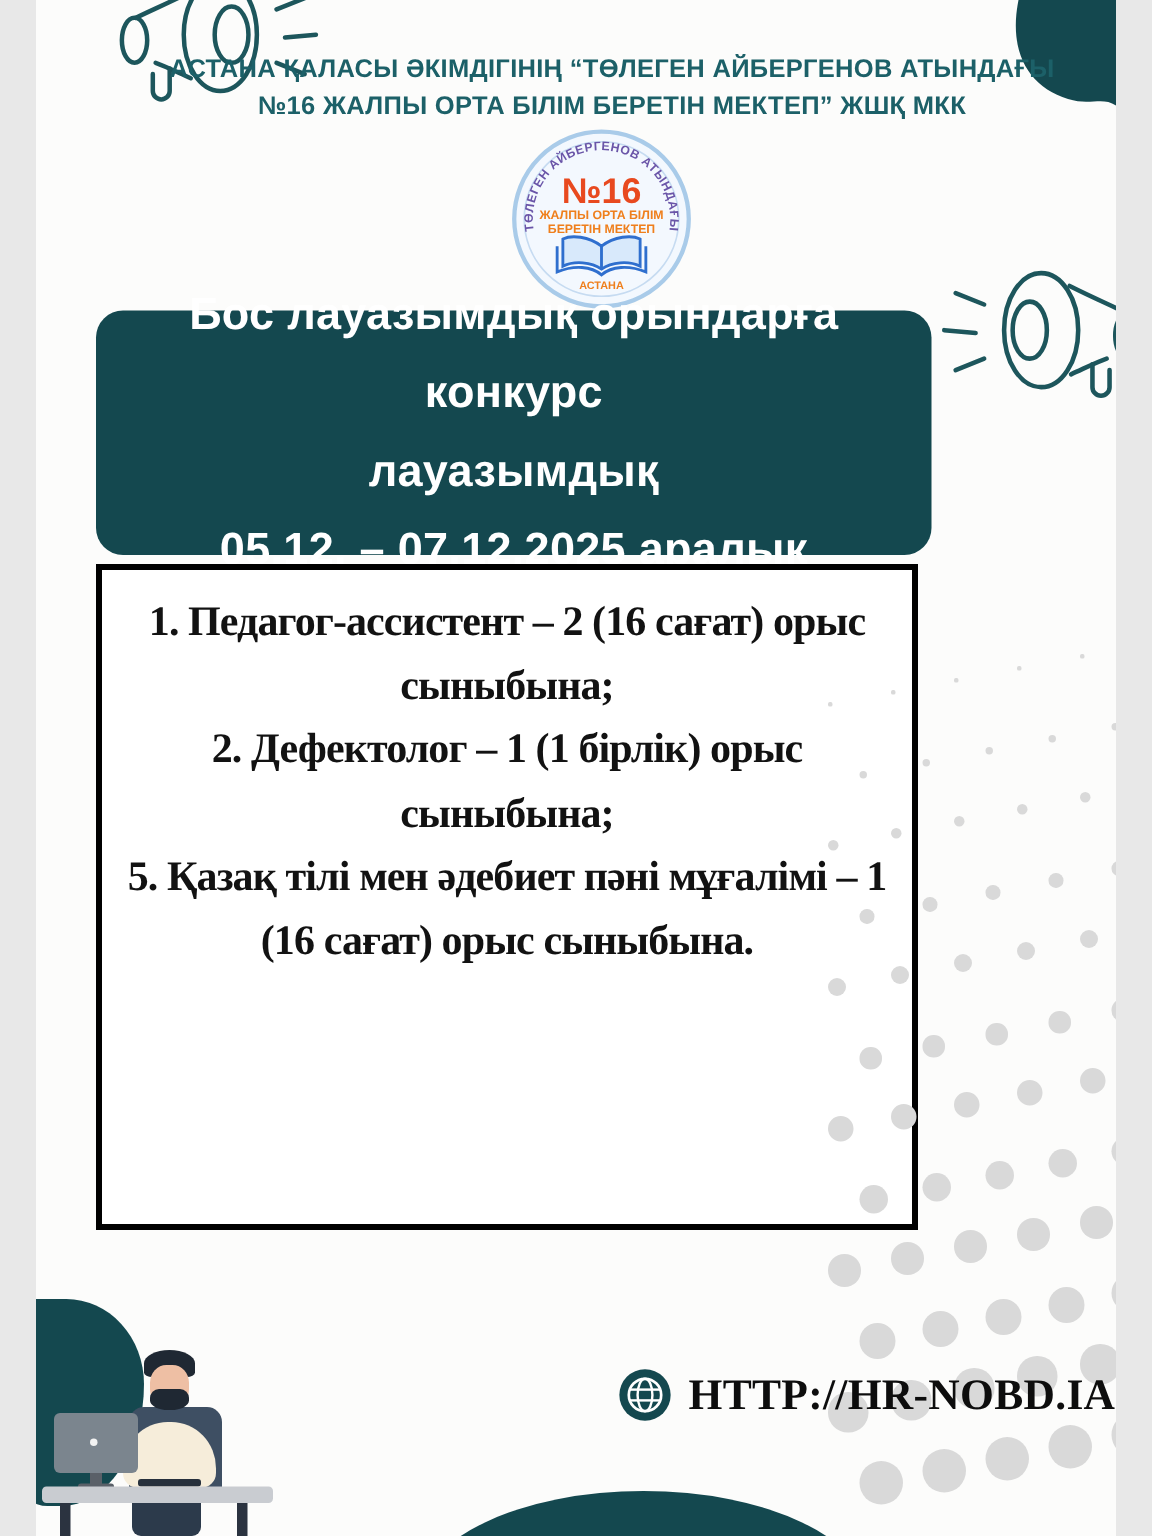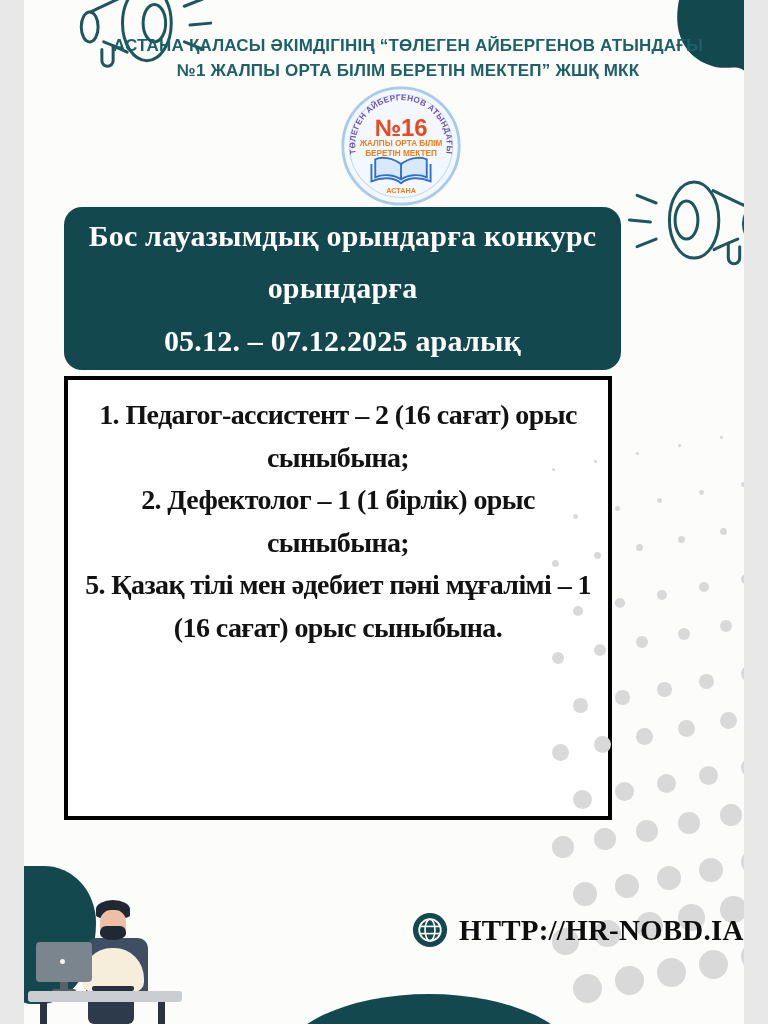--- a/index.html
+++ b/index.html
@@ -30,21 +30,21 @@
     text-align:center; color:#1c6068; font-weight:bold;
     font-size:17px; line-height:1.45; letter-spacing:.2px;
   }
   
   .logo { position:absolute; left:315px; top:84px; width:124px; height:124px; }
   
   .banner {
     position:absolute; left:40px; top:207px; width:557px; height:163px;
     background:#14484f; border-radius:18px;
     display:flex; flex-direction:column; justify-content:center; align-items:center;
-    color:#fff; font-family:Liberation Serif, serif; font-weight:bold;
+    color:#fff; font-family:Liberation Sans, sans-serif; font-weight:bold;
     font-size:30px; line-height:1.75; text-align:center; letter-spacing:.2px;
   }
   
   .vacancy-box {
     position:absolute; left:40px; top:376px; width:548px; height:444px;
     background:#fff; border:4px solid #000; padding:14px 16px 10px 16px;
     color:#121212; font-family:"Liberation Serif", serif; font-weight:bold;
     font-size:28px; line-height:1.52; letter-spacing:-0.6px;
   }
   .vacancy-item { display:block;text-align:center; }
@@ -99,21 +99,21 @@
     <ellipse cx="78" cy="58" rx="26" ry="40"></ellipse>
     <ellipse cx="70" cy="58" rx="12" ry="20"></ellipse>
     <path d="M98,27 C116,36 128,41 138,46"></path>
     <path d="M99,89 C110,84 118,80 124,78"></path>
     <ellipse cx="139" cy="62" rx="9" ry="16"></ellipse>
     <path d="M114,82 v16 a6,6 0 0 0 12,0 v-12"></path>
   </svg>
 
   <div class="header">
     <div>АСТАНА ҚАЛАСЫ ӘКІМДІГІНІҢ “ТӨЛЕГЕН АЙБЕРГЕНОВ АТЫНДАҒЫ</div>
-    <div>№1 ЖАЛПЫ ОРТА БІЛІМ БЕРЕТІН МЕКТЕП” ЖШҚ МКК</div>
+    <div>№16 ЖАЛПЫ ОРТА БІЛІМ БЕРЕТІН МЕКТЕП” ЖШҚ МКК</div>
   </div>
 
   <svg class="logo" viewBox="0 0 130 130">
     <circle cx="65" cy="65" r="61" fill="#f3f8fe" stroke="#a9cbe9" stroke-width="3"></circle>
     <circle cx="65" cy="65" r="54" fill="none" stroke="#c6dbf1" stroke-width="1.2"></circle>
     <defs>
       <path id="arcTop" d="M 19.9,81.4 A 48,48 0 1 1 110.1,81.4"></path>
     </defs>
     <text font-family="Liberation Sans, sans-serif" font-size="8.6" font-weight="bold" fill="#6a55a8" letter-spacing="0.4">
       <textPath href="#arcTop" startOffset="50%" text-anchor="middle">ТӨЛЕГЕН АЙБЕРГЕНОВ АТЫНДАҒЫ</textPath>
@@ -124,21 +124,21 @@
     <g>
       <path d="M65,84 C56,77 44,76 38,79 L38,98 C46,94 58,95 65,100 C72,95 84,94 92,98 L92,79 C86,76 74,77 65,84 Z" fill="#d8e9fb" stroke="#2f6fce" stroke-width="2"></path>
       <path d="M65,84 L65,100" stroke="#2f6fce" stroke-width="2" fill="none"></path>
       <path d="M34,84 L34,102 C46,97 58,98 65,104 C72,98 84,97 96,102 L96,84" fill="none" stroke="#2f6fce" stroke-width="2"></path>
     </g>
     <text x="65" y="114" text-anchor="middle" font-family="Liberation Sans, sans-serif" font-size="7.6" font-weight="bold" fill="#ef7f1c">АСТАНА</text>
   </svg>
 
   <div class="banner">
     <div>Бос лауазымдық орындарға конкурс</div>
-    <div>орындарға</div>
+    <div>лауазымдық</div>
     <div>05.12. – 07.12.2025 аралық</div>
   </div>
 
   <svg class="megaphone megaphone-right" viewBox="0 0 160 120">
     <line x1="18" y1="32" x2="38" y2="40"></line>
     <line x1="10" y1="58" x2="32" y2="60"></line>
     <line x1="18" y1="86" x2="38" y2="78"></line>
     <ellipse cx="78" cy="58" rx="26" ry="40"></ellipse>
     <ellipse cx="70" cy="58" rx="12" ry="20"></ellipse>
     <path d="M98,27 C116,36 128,41 138,46"></path>

